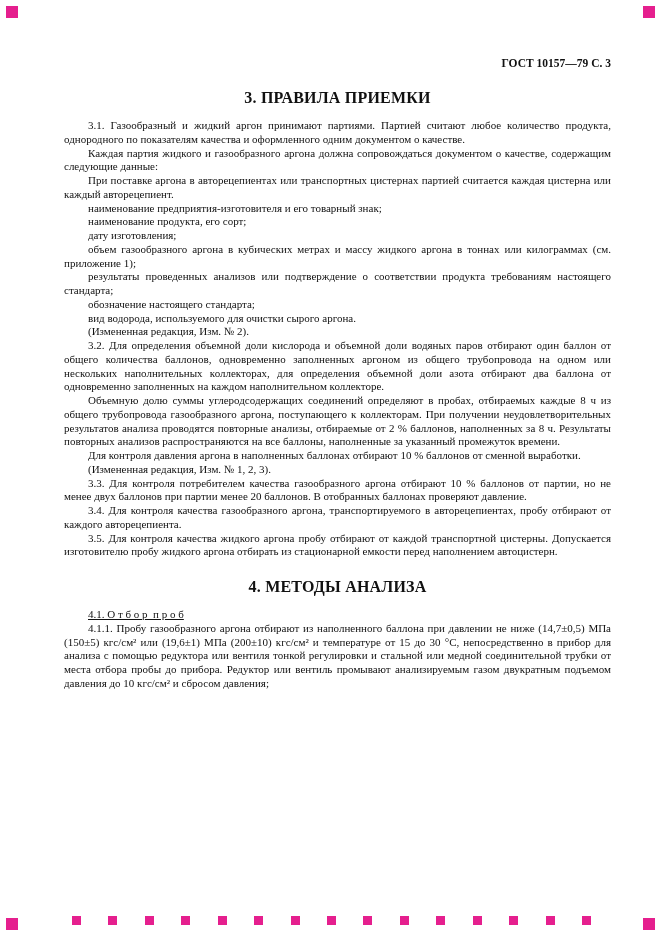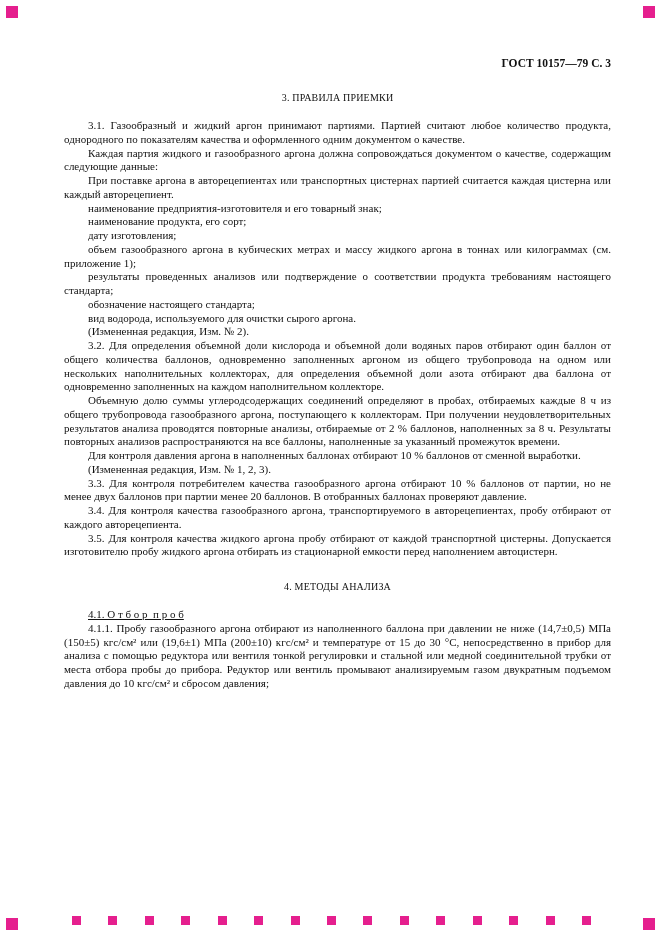--- a/index.html
+++ b/index.html
@@ -21,22 +21,22 @@
   }
   .doc-header {
     text-align: right;
     font-weight: bold;
     font-size: 11.5px;
     line-height: 14px;
     margin-bottom: 20px;
   }
   .section-title {
     text-align: center;
-    font-weight: normal;
-    font-size: 10px;
+    font-weight: bold;
+    font-size: 16px;
     line-height: 15px;
     margin: 0 0 14px 0;
     letter-spacing: 0.2px;
   }
   .section + .section .section-title { margin-top: 20px; }
   p.para {
     margin: 0;
     font-size: 11px;
     line-height: 13.75px;
     text-align: justify;

